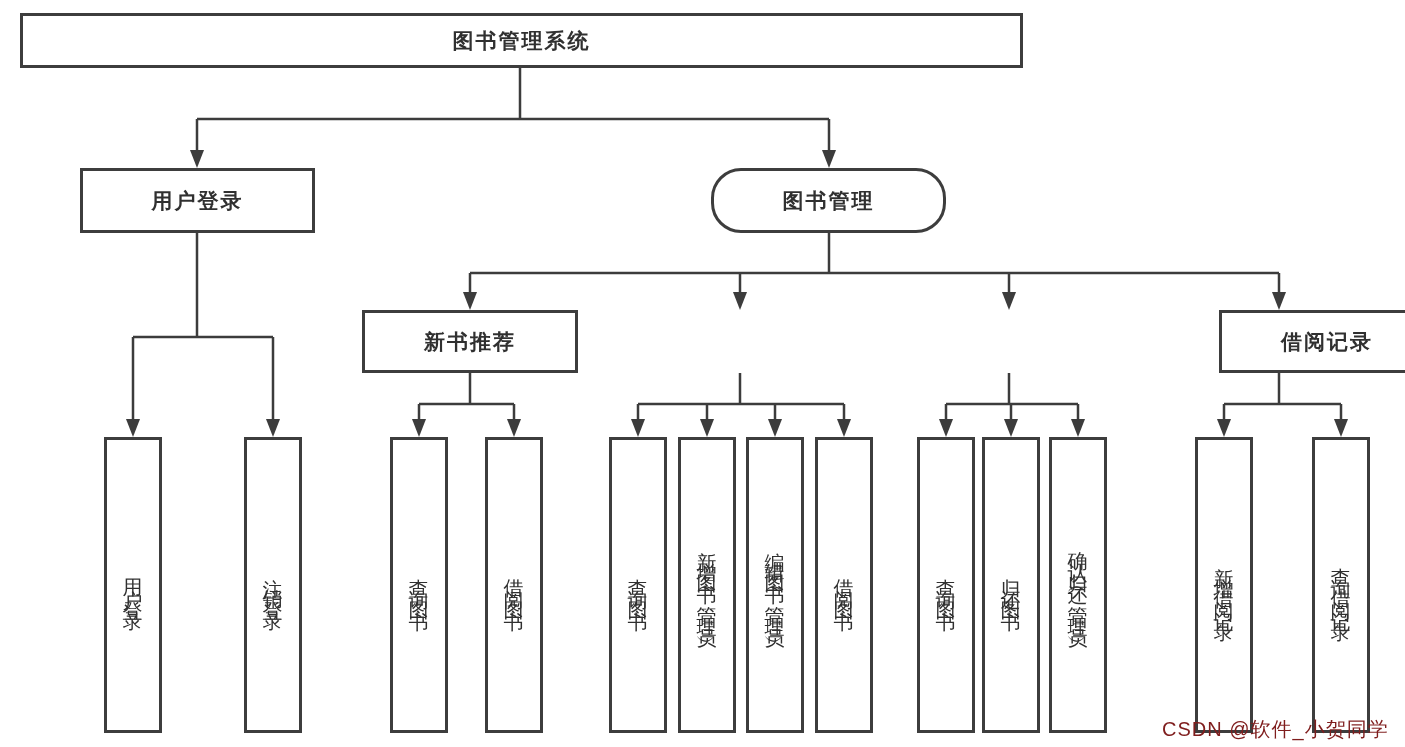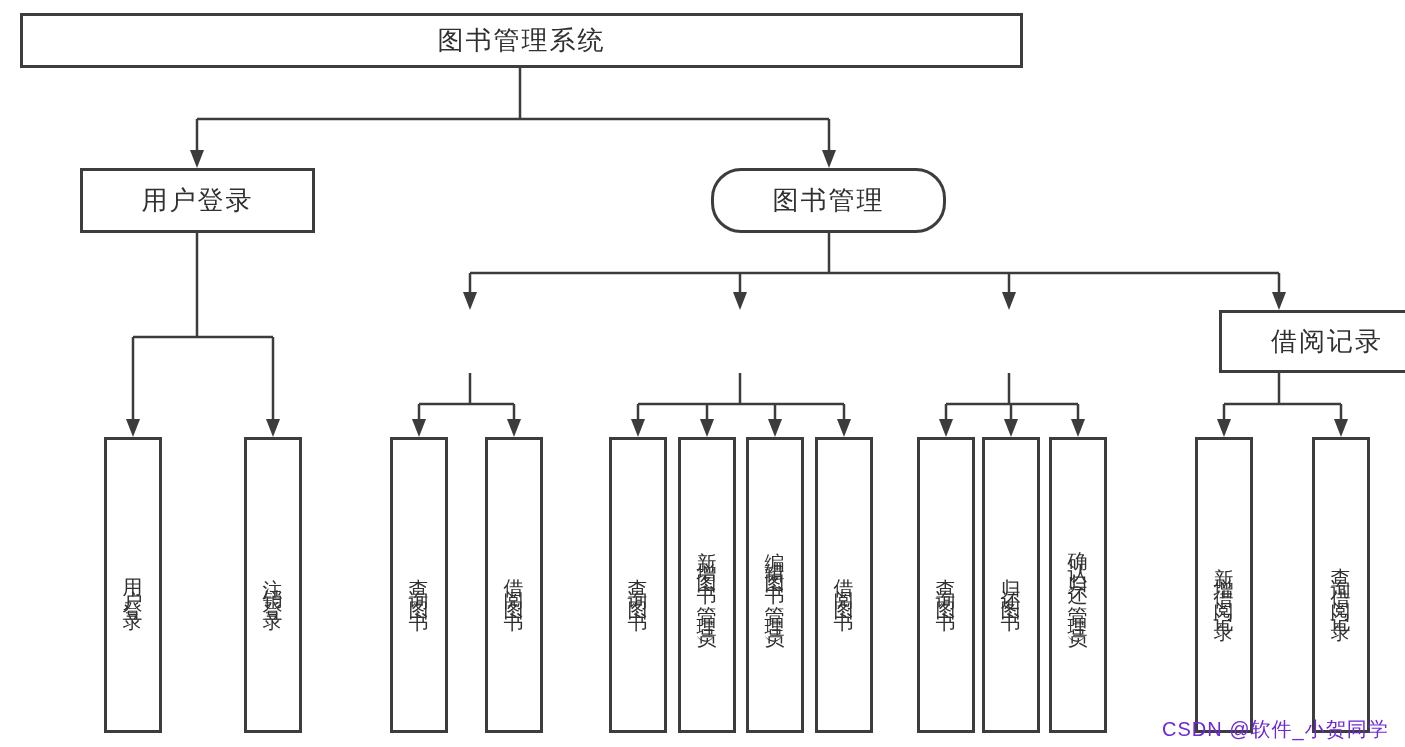--- a/index.html
+++ b/index.html
@@ -5,21 +5,21 @@
   html,body{margin:0;padding:0;background:#ffffff;}
   .canvas{
     position:relative;width:1405px;height:747px;background:#ffffff;
     font-family:"Liberation Sans","DejaVu Sans",sans-serif;color:#303030;overflow:hidden;
   }
   .connector-svg{position:absolute;left:0;top:0;}
   .box{
     position:absolute;background:#ffffff;border:3px solid #3d3d3d;
     display:flex;align-items:center;justify-content:center;box-sizing:border-box;
   }
-  .hlabel{font-size:26px;letter-spacing:2px;white-space:nowrap;}
+  .hlabel{font-size:21px;letter-spacing:2px;white-space:nowrap;font-weight:bold;}
   .leaf .vlabel{
     writing-mode:vertical-rl;font-size:20px;letter-spacing:11px;line-height:1;
   }
   
   .b-root{left:20px;top:13px;width:1003px;height:55px;}
   
   .b-user{left:80px;top:168px;width:235px;height:65px;}
   .b-mgmt{left:711px;top:168px;width:235px;height:65px;border-radius:30px;}
   
   .b-nb{left:362px;top:310px;width:216px;height:63px;}
@@ -27,21 +27,21 @@
   .b-cb{left:901px;top:310px;width:216px;height:63px;}
   .b-br{left:1219px;top:310px;width:216px;height:63px;}
   
   .leaf{top:437px;width:58px;height:296px;}
   .l1{left:104px;}  .l2{left:244px;}
   .l3{left:390px;}  .l4{left:485px;}
   .l5{left:609px;}  .l6{left:678px;}  .l7{left:746px;}  .l8{left:815px;}
   .l9{left:917px;}  .l10{left:982px;} .l11{left:1049px;}
   .l12{left:1195px;}.l13{left:1312px;}
   .watermark{
-    position:absolute;left:1162px;top:716px;font-size:20px;color:#6d28d9;
+    position:absolute;left:1162px;top:716px;font-size:20px;color:#7f1d1d;
     letter-spacing:1px;white-space:nowrap;
   }
 </style>
 </head>
 <body>
 
 <div class="canvas">
 
   <svg class="connector-svg" width="1405" height="747" viewBox="0 0 1405 747">
     <g stroke="#3c3c3c" stroke-width="2.5" fill="none">
@@ -87,20 +87,23 @@
     <span class="hlabel">图书管理系统</span>
   </div>
 
   <div class="box b-user">
     <span class="hlabel">用户登录</span>
   </div>
   <div class="box b-mgmt">
     <span class="hlabel">图书管理</span>
   </div>
 
+  <div class="box b-nb">
+    <span class="hlabel">新书推荐</span>
+  </div>
   <div class="box b-br">
     <span class="hlabel">借阅记录</span>
   </div>
 
   <div class="box leaf l1">
     <span class="vlabel">用户登录</span>
   </div>
   <div class="box leaf l2">
     <span class="vlabel">注销登录</span>
   </div>

